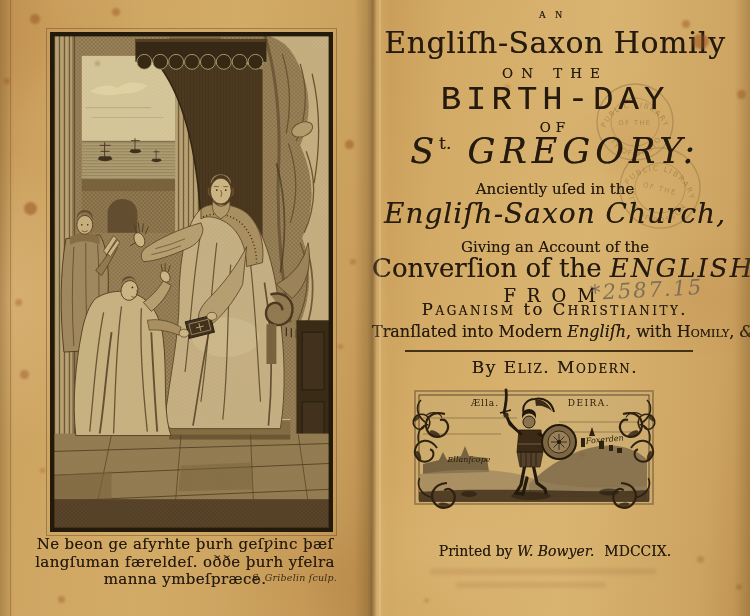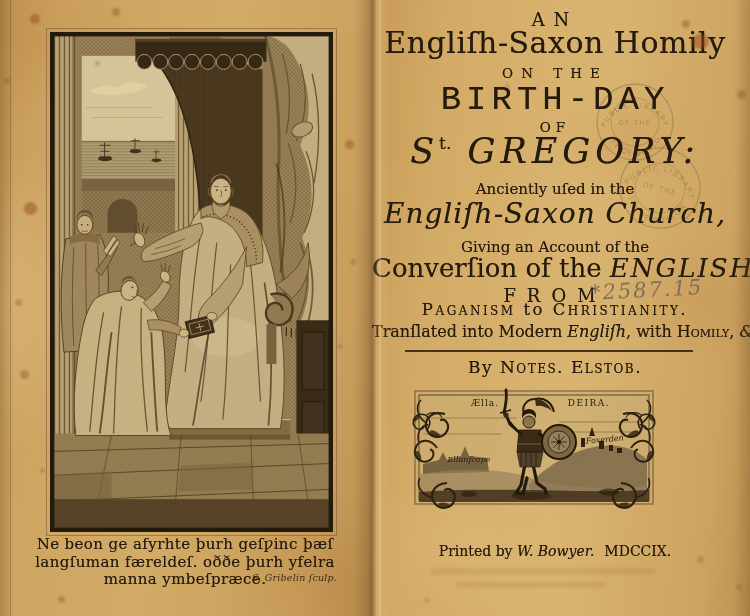--- a/index.html
+++ b/index.html
@@ -41,21 +41,21 @@
   .plate-inner{width:100%;height:100%;border:2px solid #241a0c;box-sizing:border-box;background:#c3b288;}
   .plate-inner svg{display:block;width:100%;height:100%;}
 
   .caption{position:absolute;left:18px;top:536px;width:334px;text-align:center;
     font-family:"DejaVu Serif","DejaVu Sans",serif;font-size:15px;line-height:17.5px;
     color:#2a1c0d;letter-spacing:.4px;}
   .sig{position:absolute;left:252px;top:572px;font-style:italic;font-size:9.5px;color:#3d2c17;letter-spacing:.2px;}
 
   
   .tp{position:absolute;left:0;width:100%;text-align:center;padding-right:12px;box-sizing:border-box;white-space:nowrap;}
-  .t-an      {top:9px;  font-size:18px;letter-spacing:9px;}
+  .t-an      {top:9px;  font-size:10px;letter-spacing:9px;font-family:Liberation Serif, serif;}
   .t-homily  {top:25px; font-size:30px;letter-spacing:.5px;}
   .t-onthe   {top:65px; font-size:13.5px;letter-spacing:8px;}
   .t-birthday{top:81px; font-size:34px;letter-spacing:5px;font-family:Liberation Mono, monospace;}
   .t-of      {top:119px;font-size:13.5px;letter-spacing:5px;}
   .t-gregory {top:131px;font-size:35px;font-style:italic;letter-spacing:5px;}
   .t-gregory sup{font-size:17px;font-style:normal;vertical-align:14px;letter-spacing:0;}
   .t-anciently{top:180px;font-size:15px;}
   .t-church  {top:197px;font-size:28px;font-style:italic;letter-spacing:1px;}
   .t-giving  {top:238px;font-size:15px;}
   .t-conversion{top:253px;font-size:26px;}
@@ -312,21 +312,21 @@
     <div class="tp t-anciently ink">Anciently uſed in the</div>
     <div class="tp t-church ink">Engliſh-Saxon Church,</div>
     <div class="tp t-giving ink">Giving an Account of the</div>
     <div class="tp t-conversion ink"><span>Converſion of the </span><span class="it">ENGLISH</span></div>
     <div class="tp t-from ink">FROM</div>
     <div class="tp t-pagan ink"><span class="sc">Paganism</span><span> to </span><span class="sc">Christianity.</span></div>
     <div class="tp t-translated ink"><span>Tranſlated into Modern </span><span class="it">Engliſh</span><span>, with </span><span class="sc">Homily</span><span>, </span><span class="it">&amp;c.</span></div>
 
     <div class="rule"></div>
 
-    <div class="tp t-byline ink"><span>By </span><span class="sc">Notes. Elstob.</span></div>
+    <div class="tp t-byline ink"><span>By </span><span class="sc">Eliz. Modern.</span></div>
 
     <div class="vignette">
       <svg viewBox="0 0 250 136">
         <defs>
           <g id="curl1">
             <path d="M0,0 C-14,-4 -22,6 -18,16 C-14,25 -2,25 2,17 C5,11 1,4 -5,6" fill="none" stroke="#2e2110" stroke-width="2.2"></path>
             <path d="M-20,8 C-28,2 -30,-8 -24,-14" fill="none" stroke="#2e2110" stroke-width="1.6"></path>
             <ellipse cx="-10" cy="20" rx="6" ry="2.5" transform="rotate(30 -10 20)" fill="#2e2110" opacity="0.8"></ellipse>
           </g>
         </defs>

